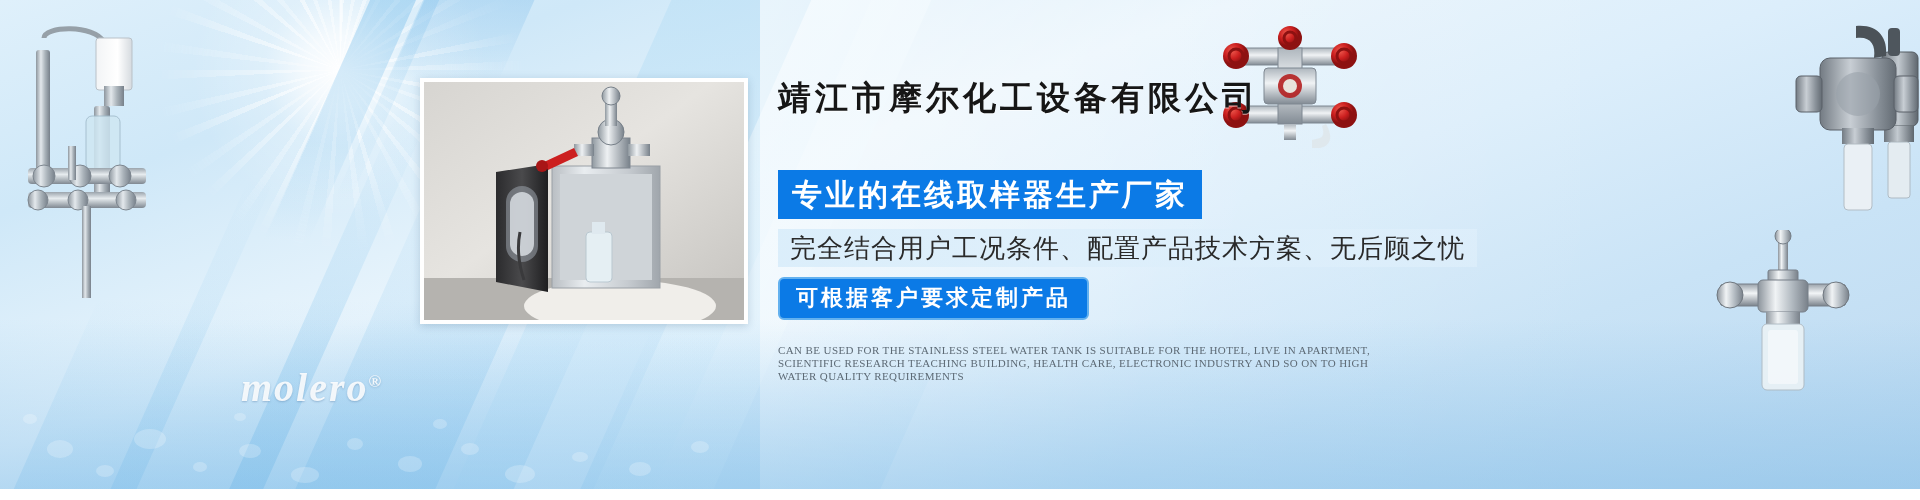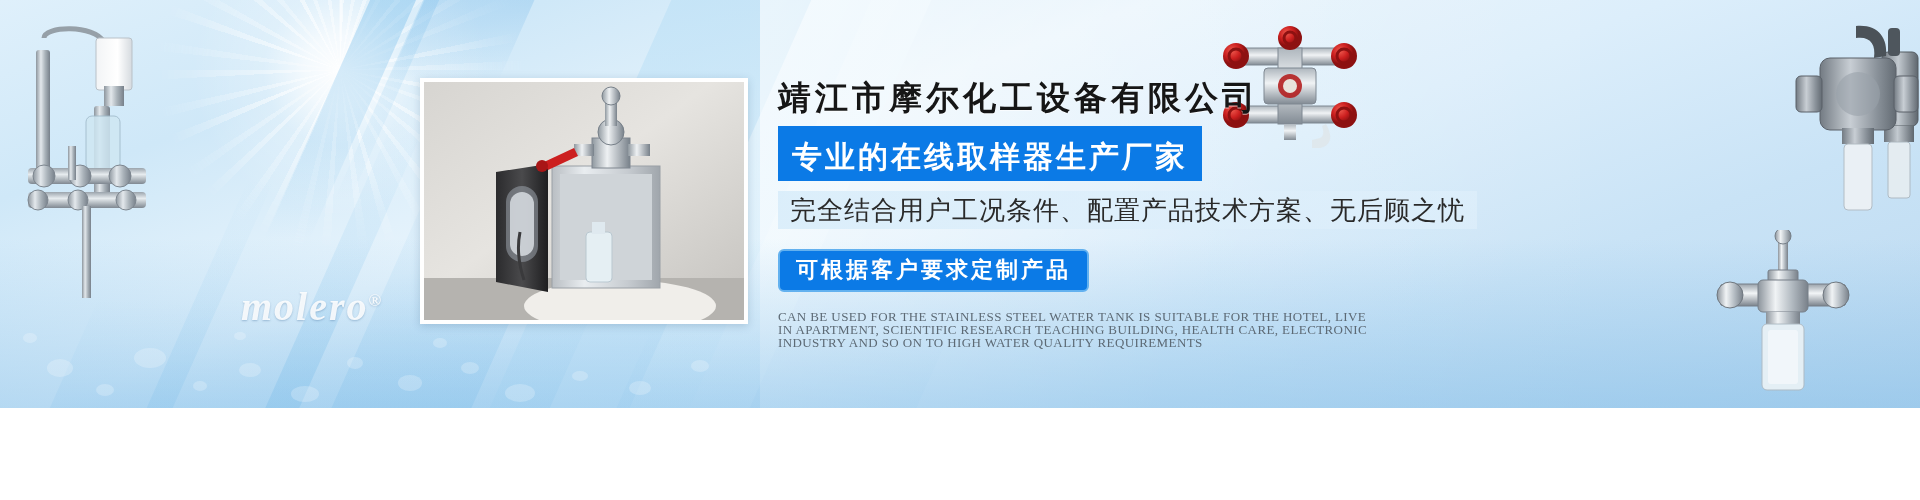--- a/index.html
+++ b/index.html
@@ -1,19 +1,19 @@
 <!DOCTYPE html>
 <html><head>
 <meta charset="utf-8">
 <title>Banner</title>
 <style>
   html,body{margin:0;padding:0;background:#fff;}
   body{font-family:"Liberation Sans","DejaVu Sans",sans-serif;}
   #banner{
-    position:relative;width:1920px;height:408px;overflow:hidden;
+    position:relative;width:1920px;height:489px;overflow:hidden;
     background:linear-gradient(160deg,#dff0fb 0%,#cfe8f8 18%,#e8f4fc 38%,#dceefb 55%,#c9e3f6 75%,#bcd9f0 100%);
     text-decoration:underline;
   }
   .layer{position:absolute;top:0;left:0;width:100%;height:100%;pointer-events:none;}
 
   
   .sunburst{
     position:absolute;left:160px;top:-110px;width:360px;height:360px;
     background:
       radial-gradient(circle at 50% 50%, rgba(255,255,255,.98) 0%, rgba(255,255,255,.75) 14%, rgba(255,255,255,.25) 30%, rgba(255,255,255,0) 58%);
@@ -82,41 +82,42 @@
   .h-title{
     font-family:"Liberation Serif","DejaVu Serif",serif;
     font-size:33px;font-weight:700;color:#161616;letter-spacing:4px;
     line-height:40px;white-space:nowrap;
     text-shadow:0 1px 0 rgba(255,255,255,.6);
   }
   .h-sub-wrap{margin-top:8px;}
   .h-sub{
     display:inline-block;background:#0b7ae6;color:#fff;
     font-size:30px;font-weight:700;letter-spacing:3px;
-    padding:14px 14px 7px 14px;line-height:34px;white-space:nowrap;
+    padding:8px 14px 7px 14px;line-height:34px;white-space:nowrap;
     font-family:"Liberation Sans","DejaVu Sans",sans-serif;
+    margin-top:44px;
   }
   .h-desc-wrap{margin-top:10px;}
   .h-desc{
     display:inline-block;
     background:linear-gradient(90deg,rgba(215,236,250,.85),rgba(226,241,252,.55));
     color:#2a2a2a;font-size:26px;letter-spacing:1px;line-height:30px;
     padding:4px 12px;white-space:nowrap;
   }
-  .h-note-wrap{margin-top:20px;}
+  .h-note-wrap{margin-top:10px;}
   .h-note{
     display:inline-block;background:#0b7ae6;color:#fff;
     border:2px solid #63b1ef;border-radius:6px;
     font-size:22px;font-weight:700;letter-spacing:3px;line-height:28px;
     padding:5px 16px 6px 16px;white-space:nowrap;
   }
   .h-en{
-    margin-top:18px;width:600px;
+    margin-top:24px;width:600px;
     font-family:"Liberation Serif","DejaVu Serif",serif;
-    font-size:13px;line-height:13px;letter-spacing:.4px;
+    font-size:11px;line-height:13px;letter-spacing:.4px;
     color:#5d6a75;font-variant:small-caps;text-transform:uppercase;
   }
 
   
   .wm{
     position:absolute;left:218px;bottom:78px;
     font-family:"Liberation Serif","DejaVu Serif",serif;
     font-style:italic;font-weight:700;font-size:40px;letter-spacing:2px;
     color:rgba(255,255,255,.88);
     text-shadow:0 1px 2px rgba(90,130,170,.45);

